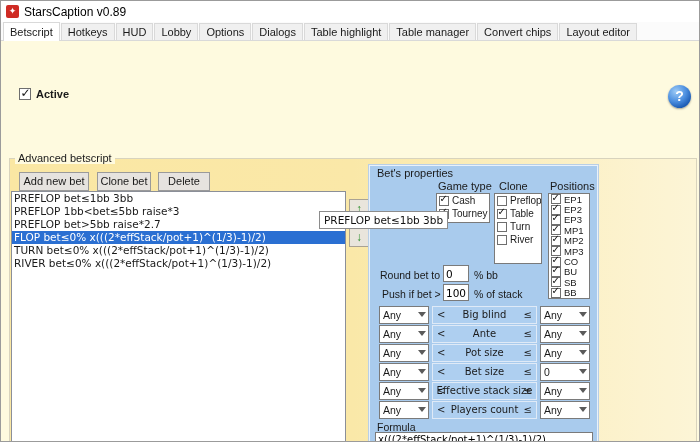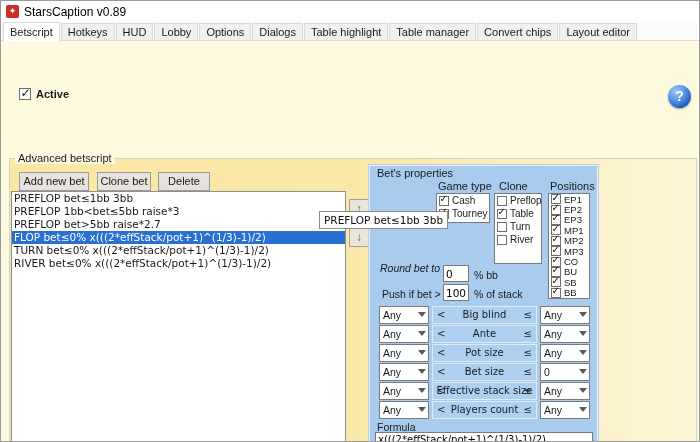--- a/index.html
+++ b/index.html
@@ -70,21 +70,21 @@
   .list-pos .chk-row { height:10.4px; font-size:9.5px; }
   .chk-row .cb { margin-right:3px; }
 
   .cb { width:10px; height:10px; border:1px solid #6e6e6e; background:#fff; display:inline-block; position:relative; flex:0 0 auto; }
   .cb .mark { position:absolute; top:-3.5px; left:-0.5px; font-size:10px; font-weight:700; color:#101010; display:none; }
   .cb.on .mark { display:inline; }
   .active-row .cb .mark { font-size:12px; top:-3px; left:0.5px; }
 
   .fld-label { position:absolute; font-size:10.5px; white-space:nowrap; }
   .txt { position:absolute; background:#fff; border:1px solid #7a7a7a; font-family:"DejaVu Sans",sans-serif; font-size:10.5px; padding:0 2px; }
-  .round-label { left:10px; top:96px;font-style:italic; }
+  .round-label { left:10px; top:103px; }
   .round-input { left:73px; top:99px; width:26px; height:17px; }
   .round-suffix { left:104px; top:103px; }
   .push-label { left:12px; top:122px; }
   .push-input { left:73px; top:118px; width:26px; height:17px;text-align:right; }
   .push-suffix { left:104px; top:122px; }
 
   
   .rrow { position:absolute; left:0; width:229px; height:18px; }
   .combo { position:absolute; height:18px; background:#fff; border:1px solid #7a7a7a; line-height:16px; padding-left:3px; font-size:10.5px; }
   .combo .chev { position:absolute; right:2px; top:5px; width:0; height:0; border-left:4px solid transparent; border-right:4px solid transparent; border-top:5px solid #5a5a5a; }

